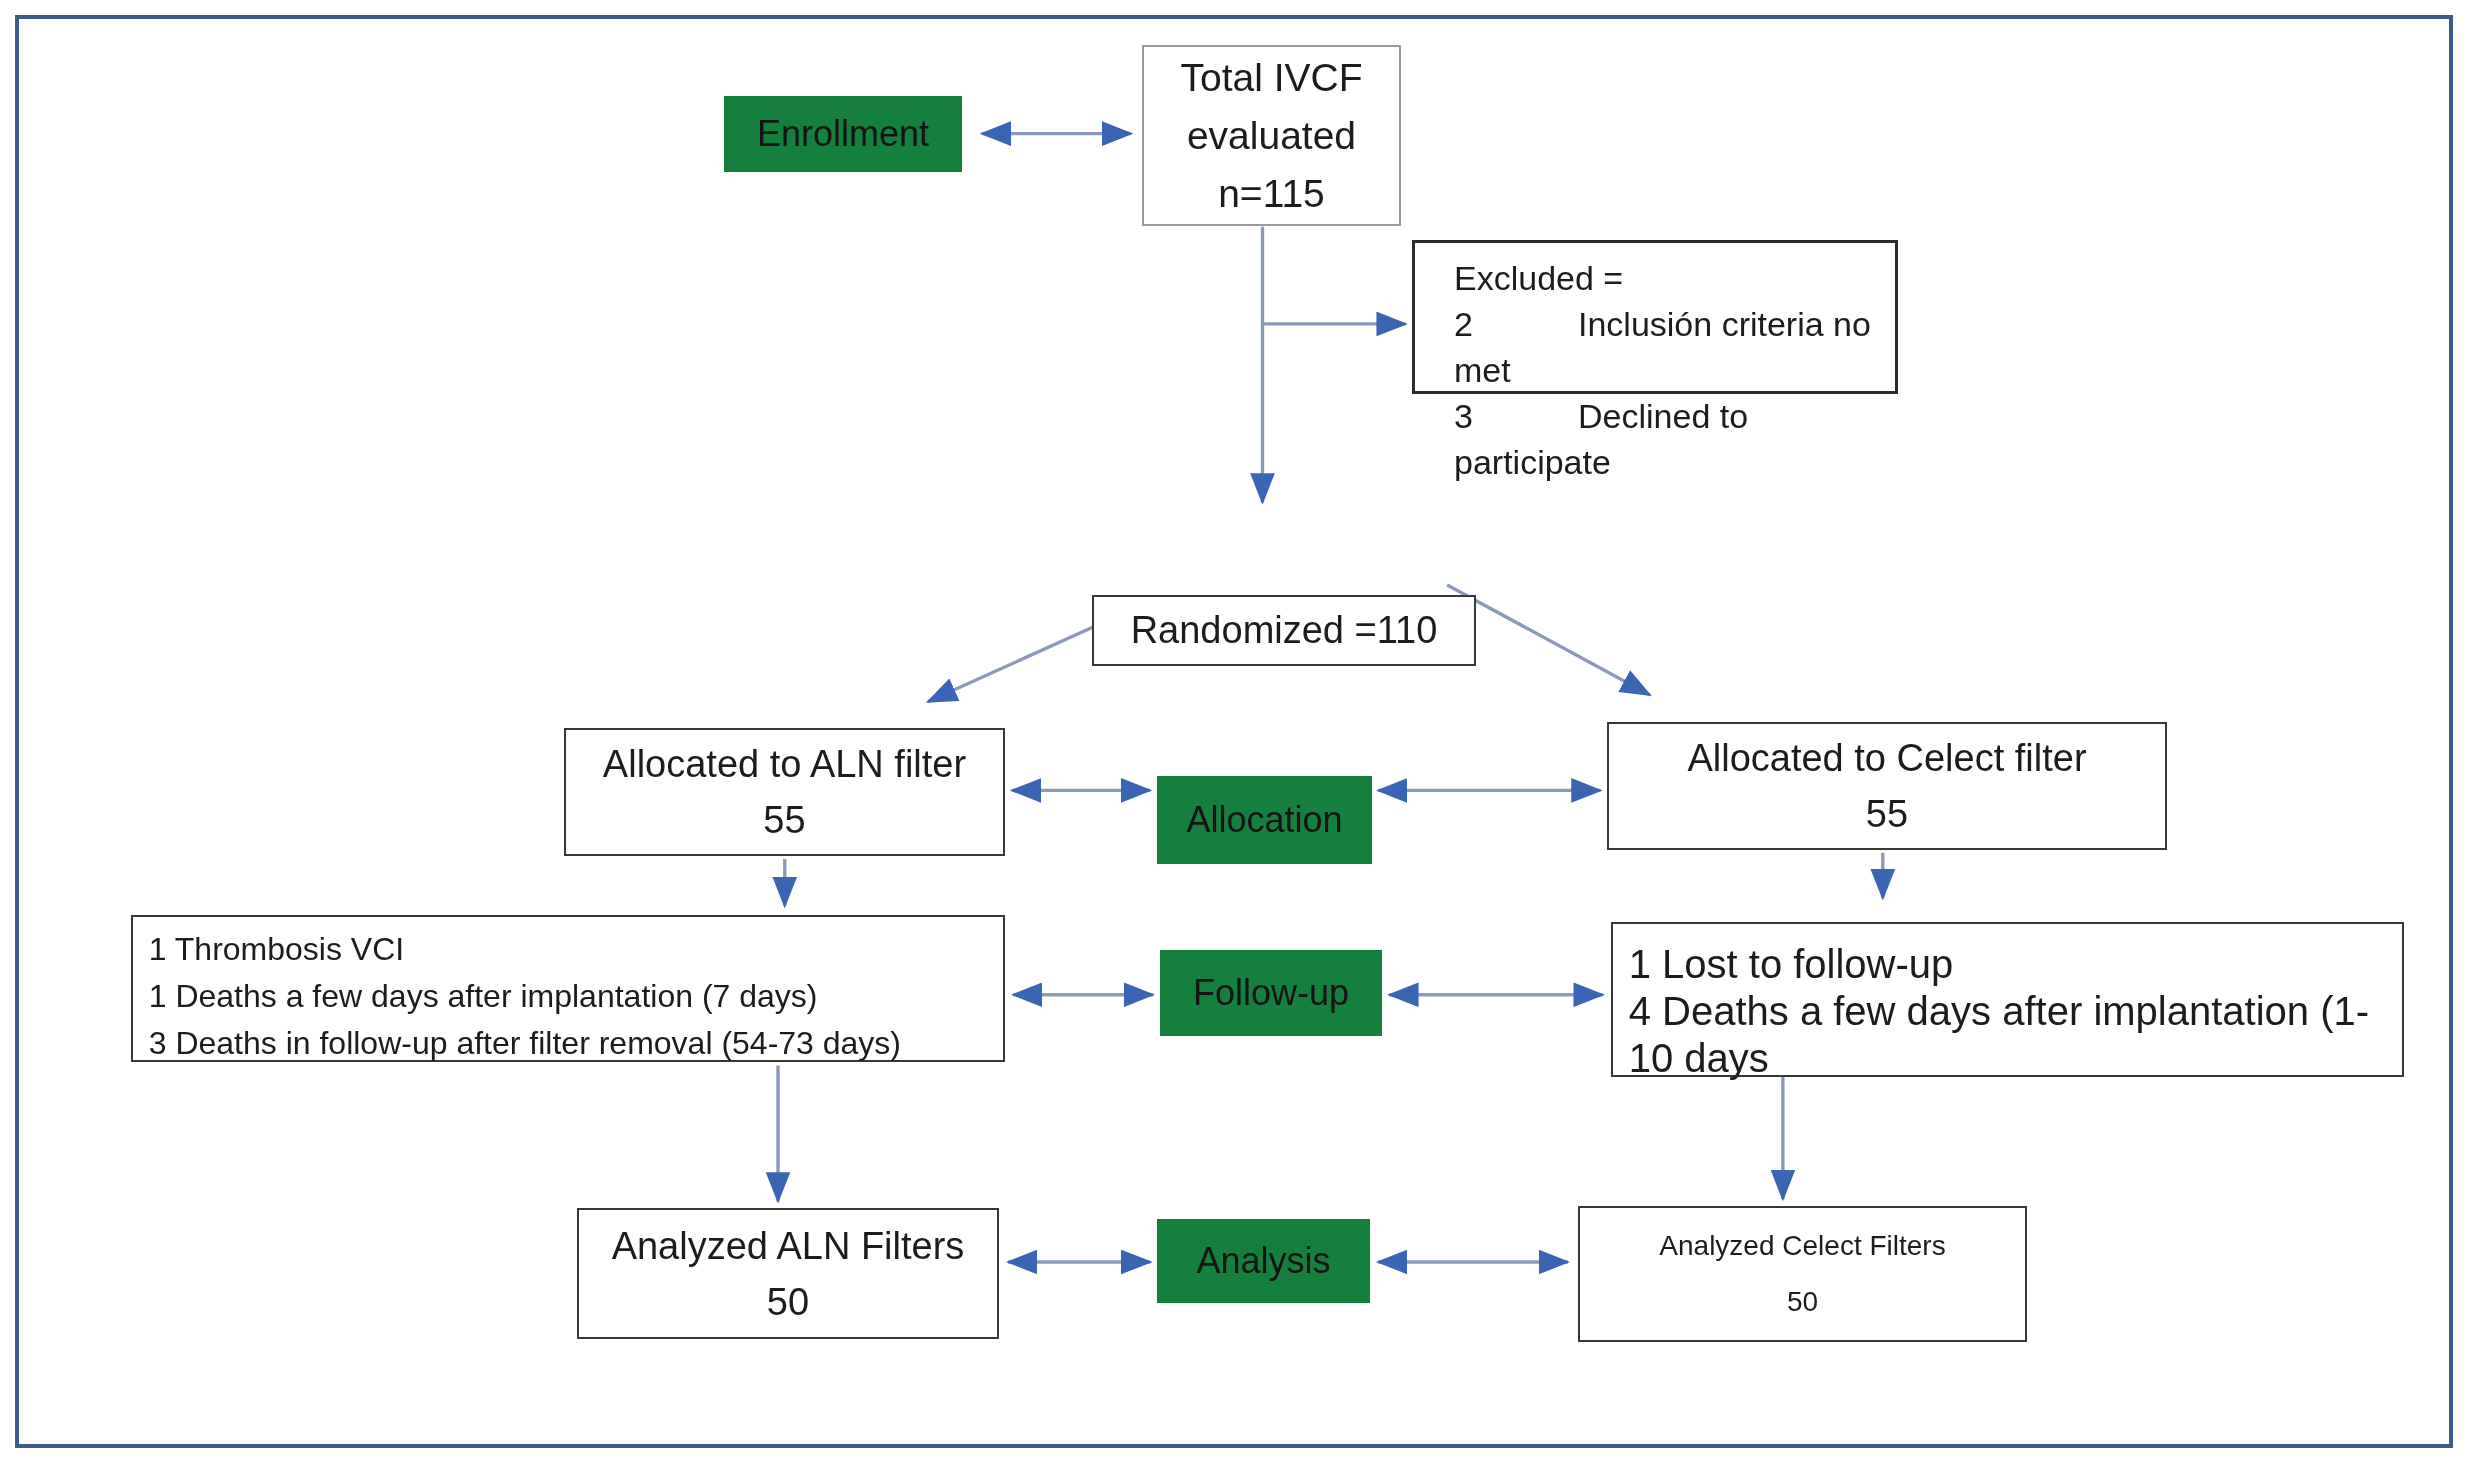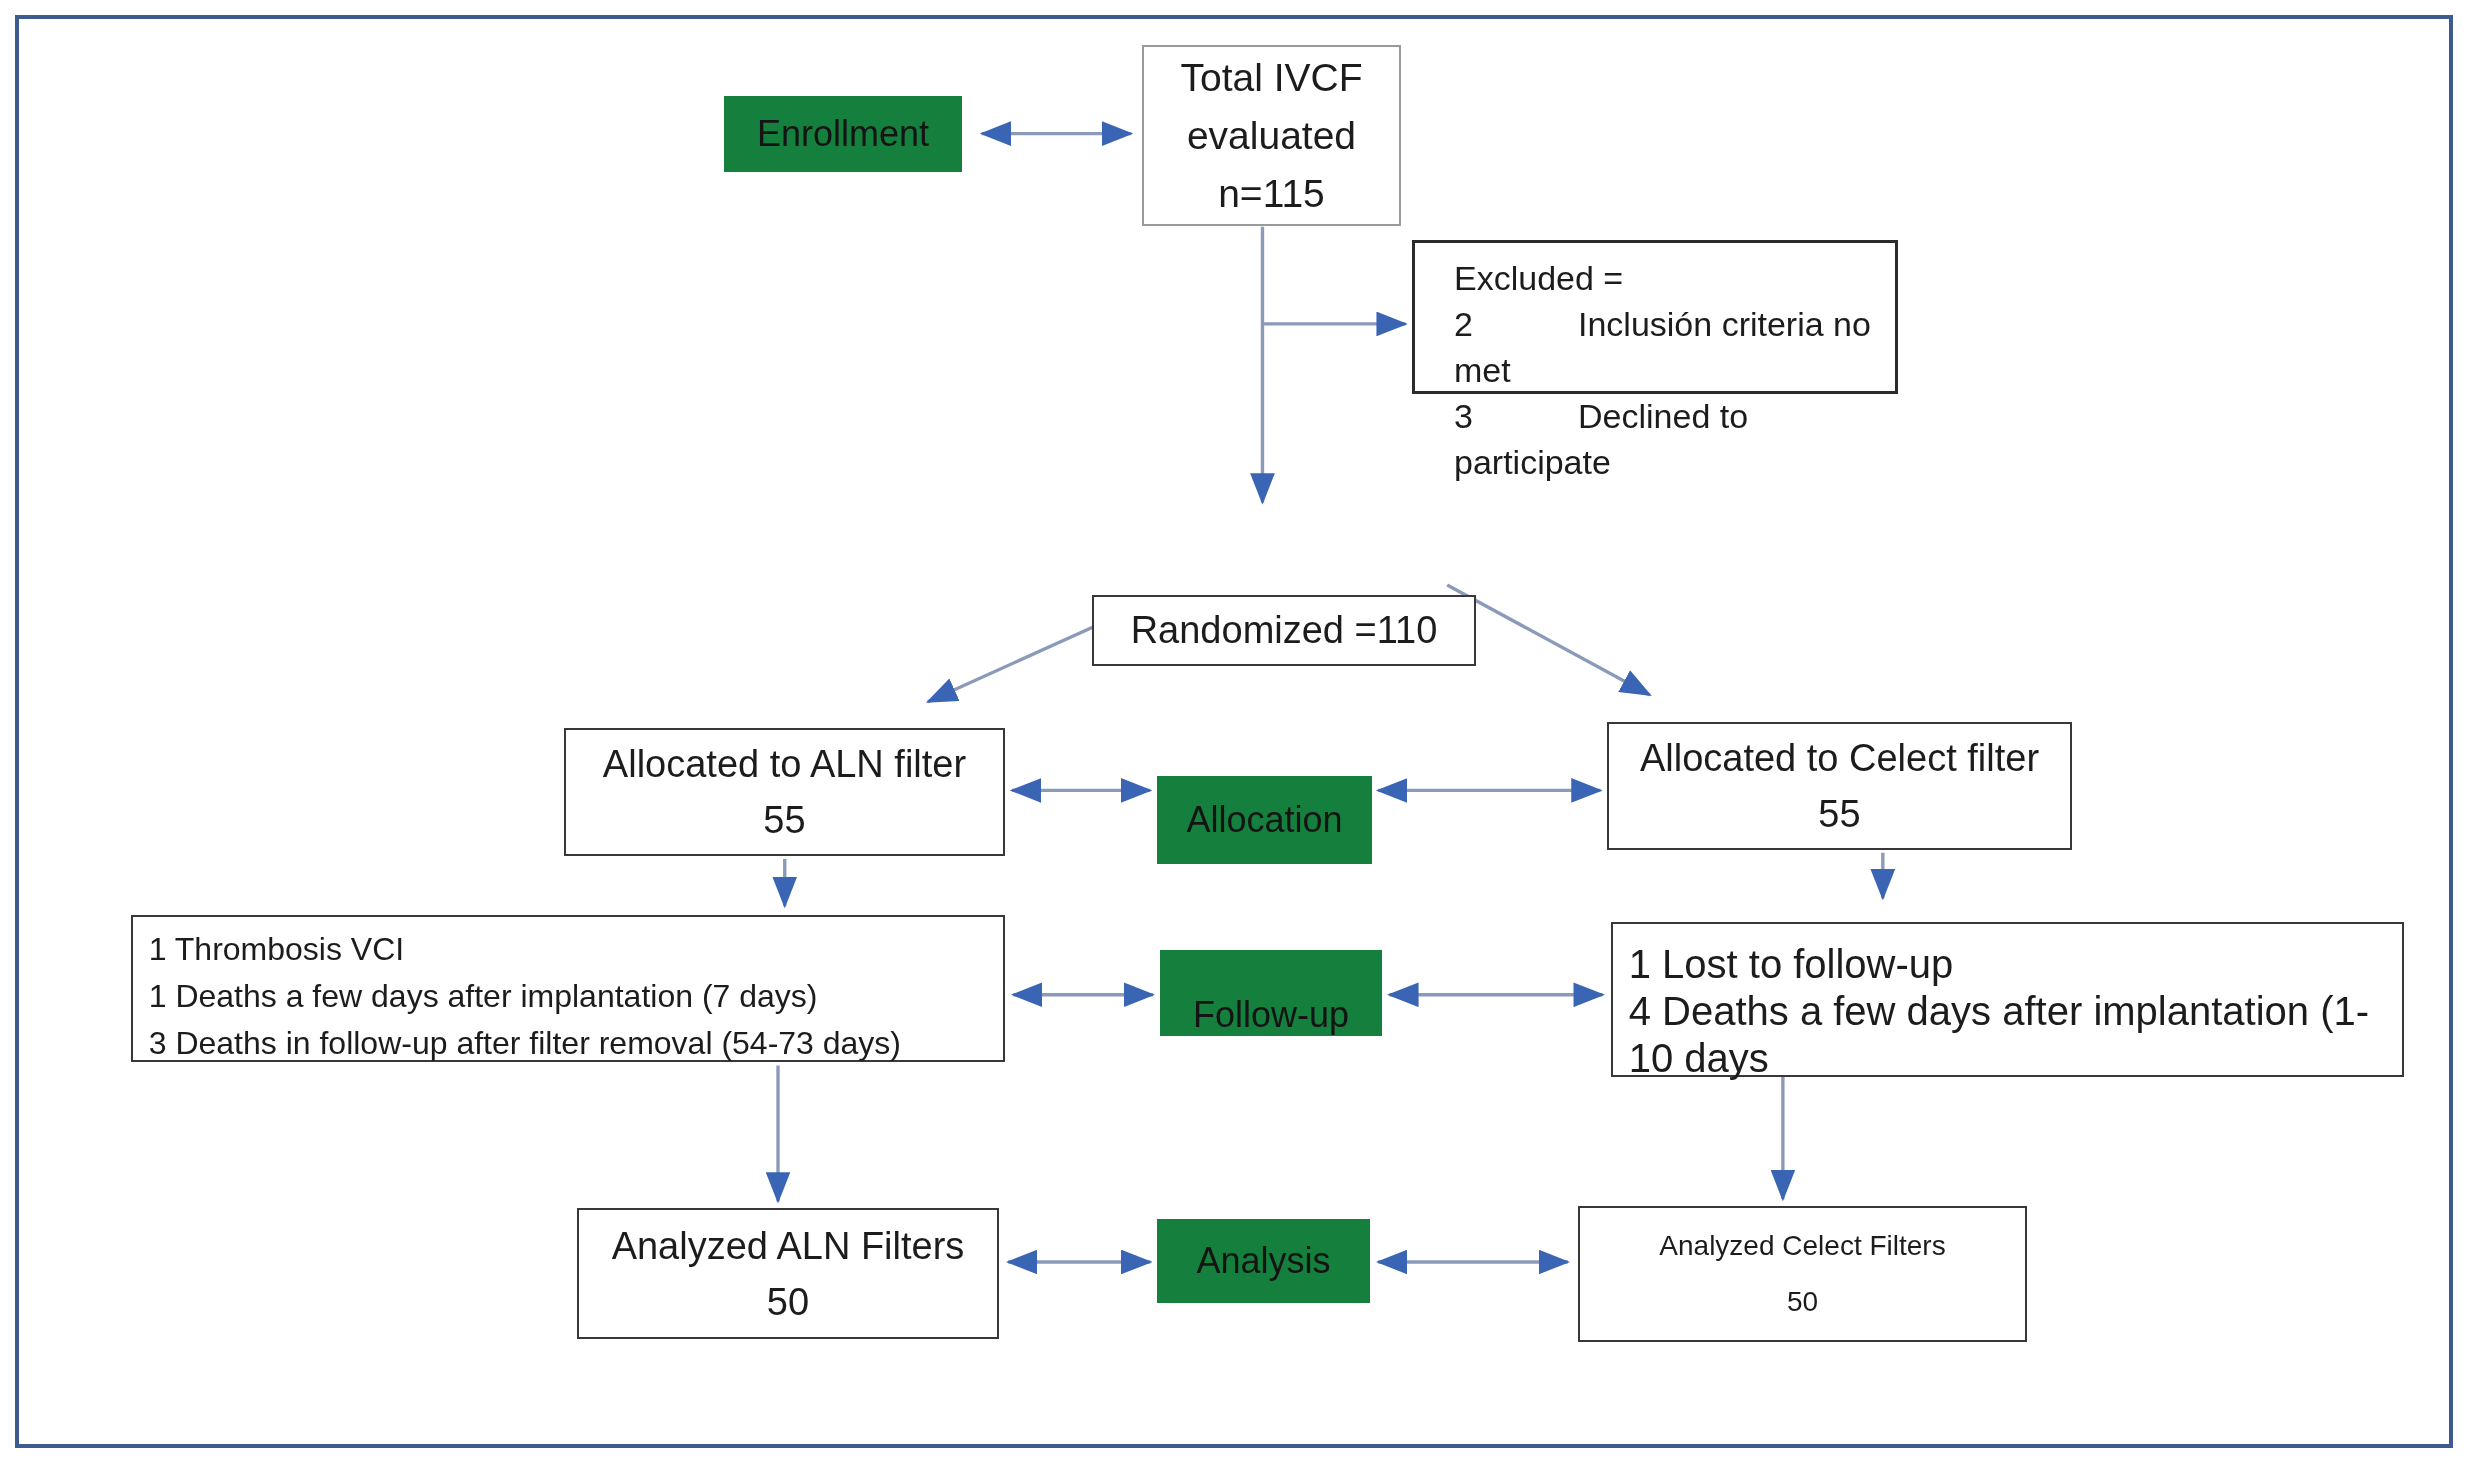--- a/index.html
+++ b/index.html
@@ -11,23 +11,23 @@
   .multiline{white-space:pre-line;}
   .stage-label{position:absolute;box-sizing:border-box;background:#15803d;display:flex;align-items:center;justify-content:center;font-size:36px;color:#141414;}
   
   .n-total{left:1142px;top:45px;width:259px;height:181px;border:2.2px solid #9a9a9a;font-size:39px;line-height:58px;}
   .l-enroll{left:724px;top:96px;width:238px;height:76px;}
   .n-excluded{left:1412px;top:240px;width:486px;height:154px;border:3.4px solid #2b2b2b;display:block;text-align:left;font-size:34px;line-height:46px;padding:12.4px 5.6px 0 39px;}
   .excl-row .num{display:inline-block;width:124px;}
   .n-random{left:1092px;top:567px;width:384px;height:71px;font-size:38px;margin-top:28px;}
   .n-alloc-aln{left:564px;top:728px;width:441px;height:128px;font-size:38px;line-height:56px;}
   .l-alloc{left:1157px;top:776px;width:215px;height:88px;}
-  .n-alloc-celect{left:1607px;top:722px;width:465px;height:128px;font-size:38px;line-height:56px;}
+  .n-alloc-celect{left:1607px;top:722px;width:560px;height:128px;font-size:38px;line-height:56px;}
   .n-fu-left{left:131px;top:915px;width:874px;height:147px;display:block;text-align:left;font-size:32px;line-height:47px;padding:9px 5.6px 0 15.7px;}
-  .l-fu{left:1160px;top:950px;width:222px;height:86px;align-items:flex-end;}
+  .l-fu{left:1160px;top:950px;width:222px;height:86px;}
   .n-fu-right{left:1611px;top:905px;width:793px;height:155px;display:block;text-align:left;font-size:40px;line-height:47px;padding:17px 5.6px 0 15.7px;margin-top:17px;}
   .n-an-aln{left:577px;top:1208px;width:422px;height:131px;font-size:38px;line-height:56px;}
   .l-analysis{left:1157px;top:1219px;width:213px;height:84px;}
   .n-an-celect{left:1578px;top:1206px;width:449px;height:136px;font-size:28px;line-height:56px;}
   line.flow{stroke:#8a9ab8;stroke-width:6;}
 </style>
 </head>
 <body>
 
 <div class="canvas">

